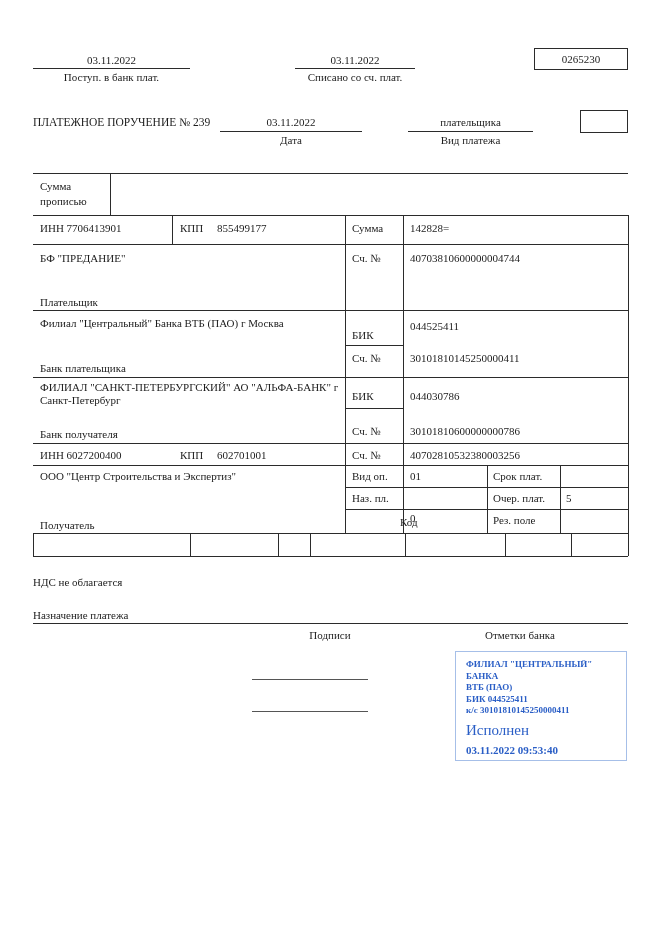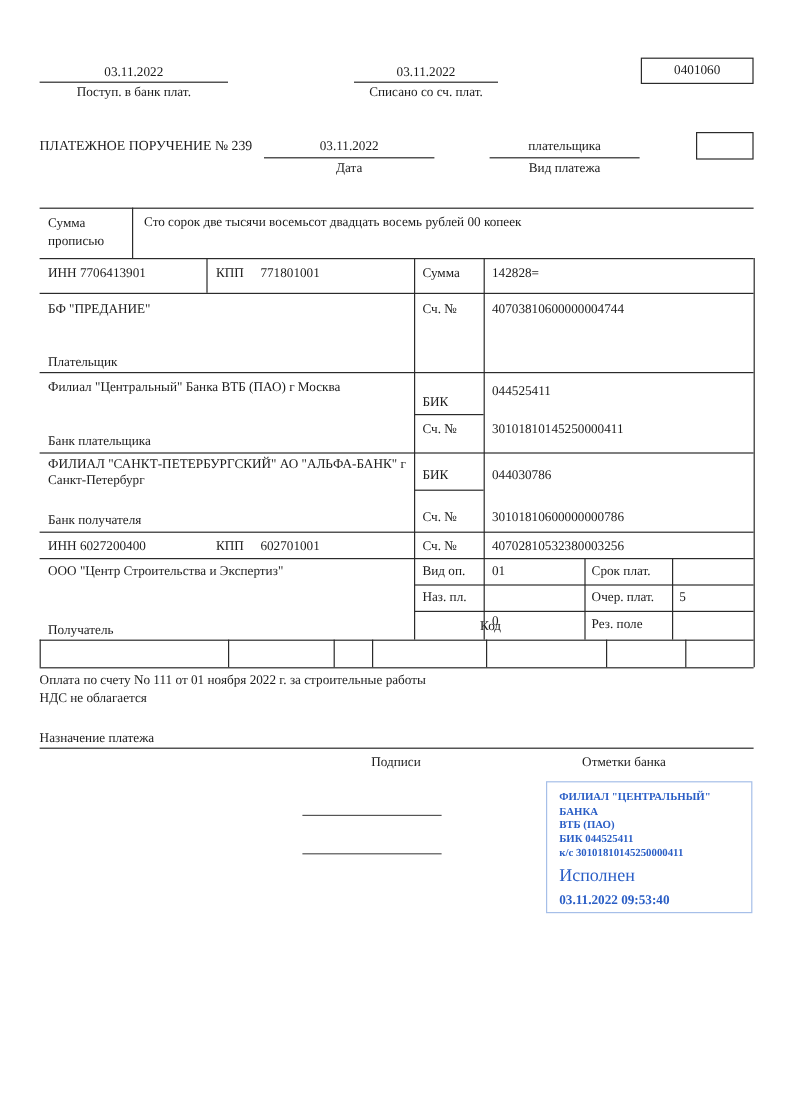--- a/index.html
+++ b/index.html
@@ -45,21 +45,21 @@
 
   <div class="t c" style="left:33px;top:54px;width:157px;">03.11.2022</div>
   <div class="hl" style="left:33px;top:68px;width:157px;"></div>
   <div class="t c" style="left:33px;top:71px;width:157px;">Поступ. в банк плат.</div>
 
   <div class="t c" style="left:290px;top:54px;width:130px;">03.11.2022</div>
   <div class="hl" style="left:295px;top:68px;width:120px;"></div>
   <div class="t c" style="left:285px;top:71px;width:140px;">Списано со сч. плат.</div>
 
   <div class="box" style="left:534px;top:48px;width:94px;height:22px;">
-    <div class="t c" style="left:0;top:4px;width:92px;">0401060</div>
+    <div class="t c" style="left:0;top:4px;width:92px;">0265230</div>
   </div>
 
   <div class="t" style="left:33px;top:116px;font-size:11.5px;">ПЛАТЕЖНОЕ ПОРУЧЕНИЕ № 239</div>
 
   <div class="t c" style="left:220px;top:116px;width:142px;">03.11.2022</div>
   <div class="hl" style="left:220px;top:131px;width:142px;"></div>
   <div class="t c" style="left:220px;top:134px;width:142px;">Дата</div>
 
   <div class="t c" style="left:408px;top:116px;width:125px;">плательщика</div>
   <div class="hl" style="left:408px;top:131px;width:125px;"></div>
@@ -91,25 +91,24 @@
 
   <div class="vl" style="left:33px;top:533px;height:23px;"></div>
   <div class="vl" style="left:190px;top:533px;height:23px;"></div>
   <div class="vl" style="left:278px;top:533px;height:23px;"></div>
   <div class="vl" style="left:310px;top:533px;height:23px;"></div>
   <div class="vl" style="left:405px;top:533px;height:23px;"></div>
   <div class="vl" style="left:505px;top:533px;height:23px;"></div>
   <div class="vl" style="left:571px;top:533px;height:23px;"></div>
 
   <div class="tw" style="left:40px;top:179px;width:66px;line-height:15px;">Сумма прописью</div>
-  <div class="tw" style="left:120px;top:179px;width:470px;">Сто сорок две тысячи восемьсот двадцать восемь рублей 00 копеек</div>
 
   <div class="t" style="left:40px;top:222px;">ИНН 7706413901</div>
   <div class="t" style="left:180px;top:222px;">КПП</div>
-  <div class="t" style="left:217px;top:222px;">771801001</div>
+  <div class="t" style="left:217px;top:222px;">855499177</div>
   <div class="t" style="left:352px;top:222px;">Сумма</div>
   <div class="t" style="left:410px;top:222px;">142828=</div>
 
   <div class="t" style="left:40px;top:252px;">БФ "ПРЕДАНИЕ"</div>
   <div class="t" style="left:40px;top:296px;">Плательщик</div>
   <div class="t" style="left:352px;top:252px;">Сч. №</div>
   <div class="t" style="left:410px;top:252px;">40703810600000004744</div>
 
   <div class="t" style="left:40px;top:317px;">Филиал "Центральный" Банка ВТБ (ПАО) г Москва</div>
   <div class="t" style="left:40px;top:362px;">Банк плательщика</div>
@@ -139,21 +138,20 @@
   <div class="t" style="left:493px;top:470px;">Срок плат.</div>
 
   <div class="t" style="left:352px;top:492px;">Наз. пл.</div>
   <div class="t" style="left:493px;top:492px;">Очер. плат.</div>
   <div class="t" style="left:566px;top:492px;">5</div>
 
   <div class="t" style="left:352px;top:516px;margin-left:48px;">Код</div>
   <div class="t" style="left:410px;top:512px;">0</div>
   <div class="t" style="left:493px;top:514px;">Рез. поле</div>
 
-  <div class="t" style="left:33px;top:561px;">Оплата по счету No 111 от 01 ноября 2022 г. за строительные работы</div>
   <div class="t" style="left:33px;top:576px;">НДС не облагается</div>
   <div class="t" style="left:33px;top:609px;">Назначение платежа</div>
   <div class="hl" style="left:33px;top:623px;width:595px;"></div>
 
   <div class="t c" style="left:280px;top:629px;width:100px;">Подписи</div>
   <div class="t c" style="left:455px;top:629px;width:130px;">Отметки банка</div>
 
 
   <div class="sigline" style="left:252px;top:679px;width:116px;"></div>
   <div class="sigline" style="left:252px;top:711px;width:116px;"></div>

